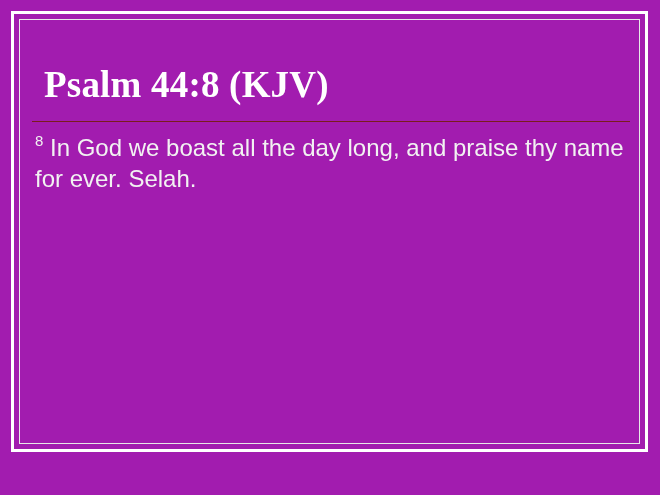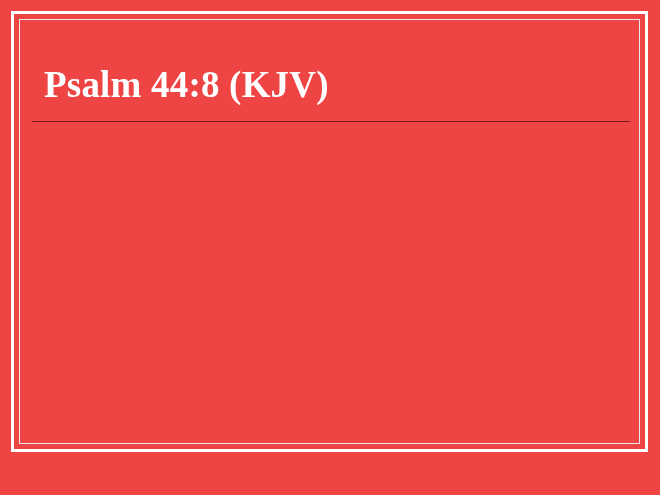--- a/index.html
+++ b/index.html
@@ -11,21 +11,21 @@
     width: 660px;
     height: 495px;
     overflow: hidden;
     font-family: "Liberation Sans", sans-serif;
   }
 
   #slide {
     position: relative;
     width: 660px;
     height: 495px;
-    background: #ef4444;
+    background: #a21caf;
   }
 
   
   #frame-outer {
     position: absolute;
     left: 11px;
     top: 11px;
     width: 637px;
     height: 441px;
     border: 3px solid #ffffff;
@@ -104,15 +104,16 @@
 
   <div id="frame-outer"></div>
   <div id="frame-inner"></div>
 
   <div id="content">
 
     <h1 id="slide-title">Psalm 44:8 (KJV)</h1>
 
     <div id="title-rule"></div>
 
+    <p id="body-text"><span id="verse-number">8</span>&nbsp;<span>In God we boast all the day long, and praise thy name for ever. Selah.</span></p>
 
   </div>
 </div>
 
 </body></html>

